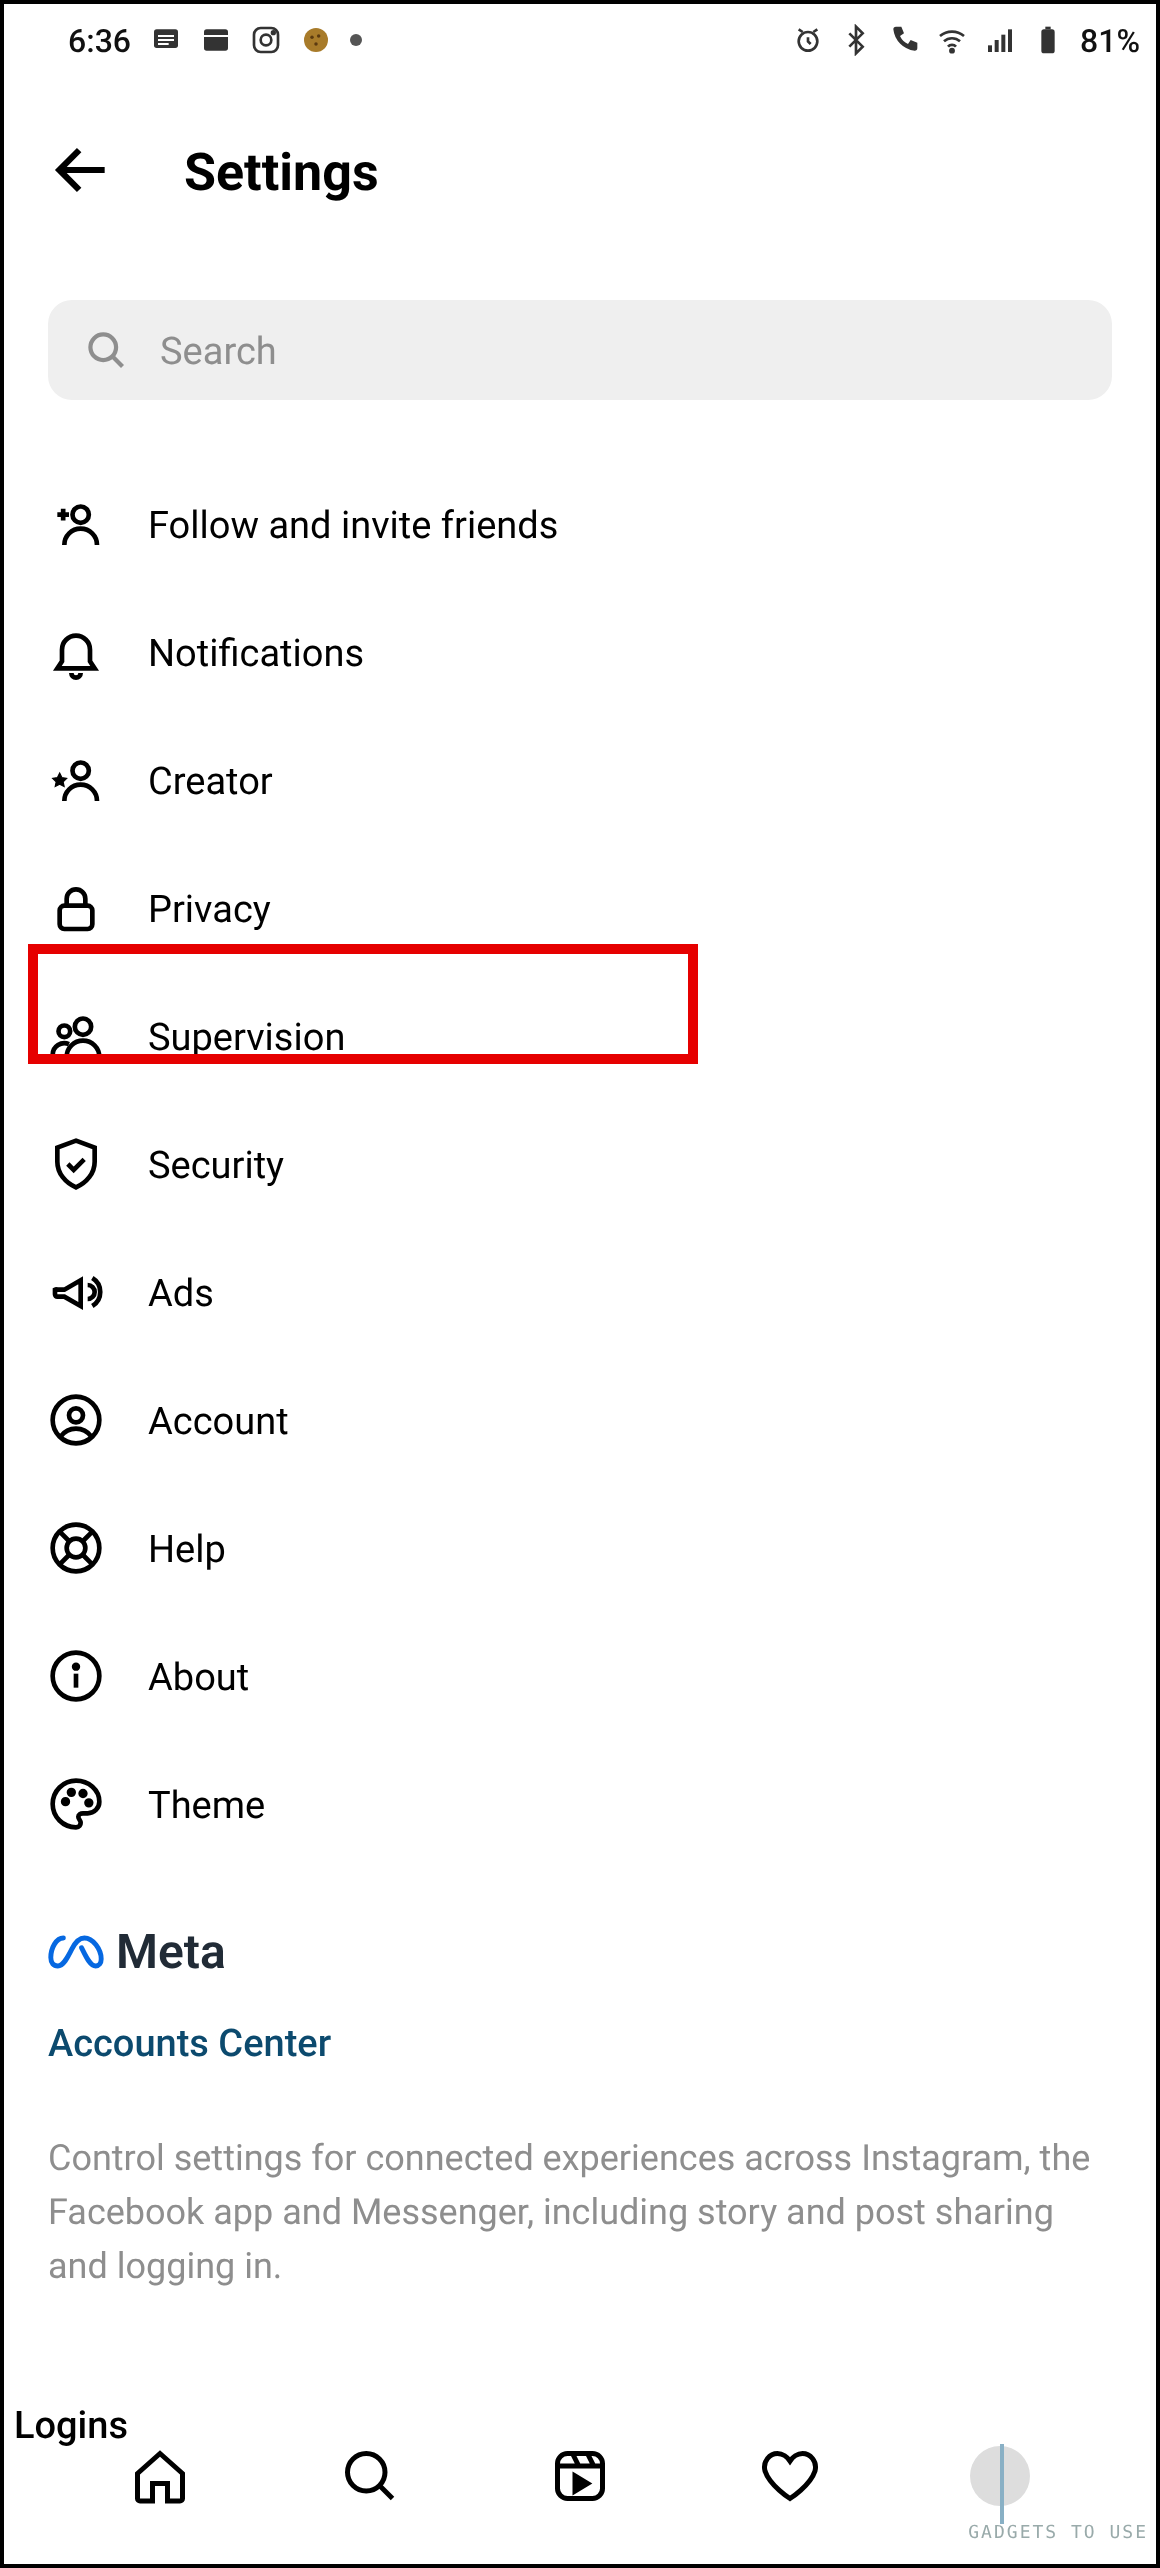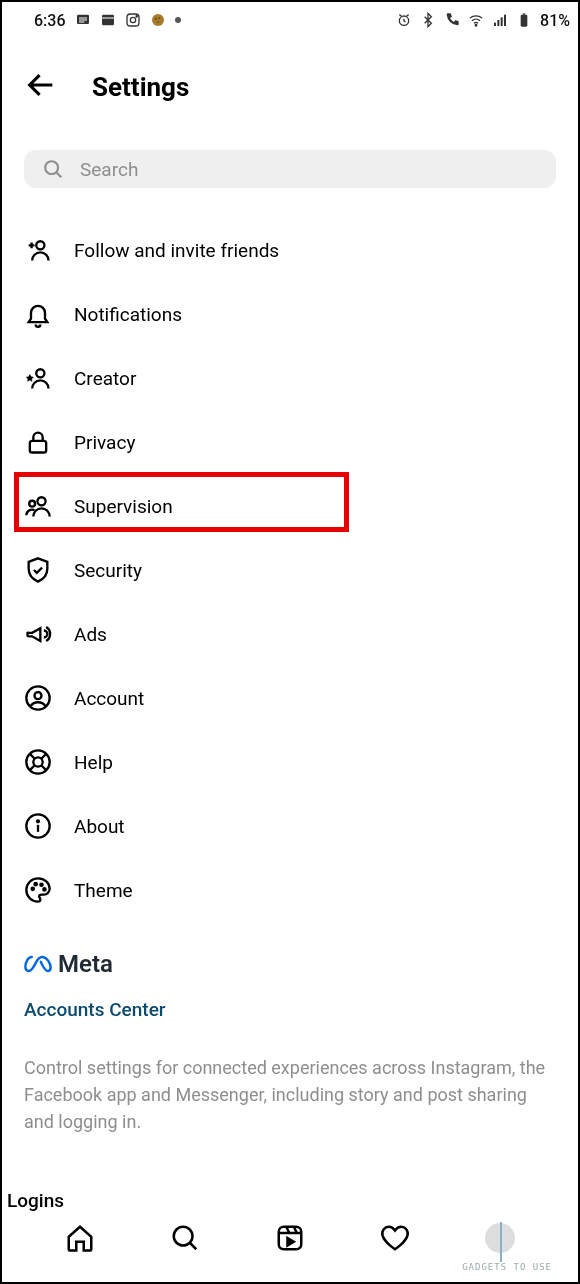--- a/index.html
+++ b/index.html
@@ -34,21 +34,21 @@
     align-items: center;
     padding: 34px 22px 0 22px;
     gap: 34px;
   }
   .header-title { font-size: 26px; font-weight: 700; }
 
   .search-box {
     margin: 44px 22px 0 22px;
     background: #efefef;
     border-radius: 12px;
-    height: 38px;
+    height: 50px;
     display: flex;
     align-items: center;
     padding: 0 18px;
     gap: 16px;
   }
   .search-placeholder { color: #8e8e8e; font-size: 19px; }
 
   .menu { margin-top: 30px; }
   .menu-item {
     display: flex;
@@ -78,21 +78,21 @@
     height: 64px;
     display: flex;
     justify-content: space-around;
     align-items: center;
     padding: 0 26px 0 26px;
   }
   .nav-btn { width:34px; height:34px; display:flex; align-items:center; justify-content:center; }
   .profile-dot { width:30px; height:30px; border-radius:50%; background:#ddd;}
 
   .watermark {
-    position:absolute; bottom:10px; right:26px;
+    position:absolute; bottom:10px; right:4px;
     font-size:9px; color:#9aa; letter-spacing:1px;
     font-family: monospace;
   }
   .watermark-bar { position:absolute; bottom:20px; right:76px; width:2px; height:40px; background:#89b0c5; }
 </style>
 </head>
 <body>
 
 <div class="status-bar">
   <div class="status-left">

